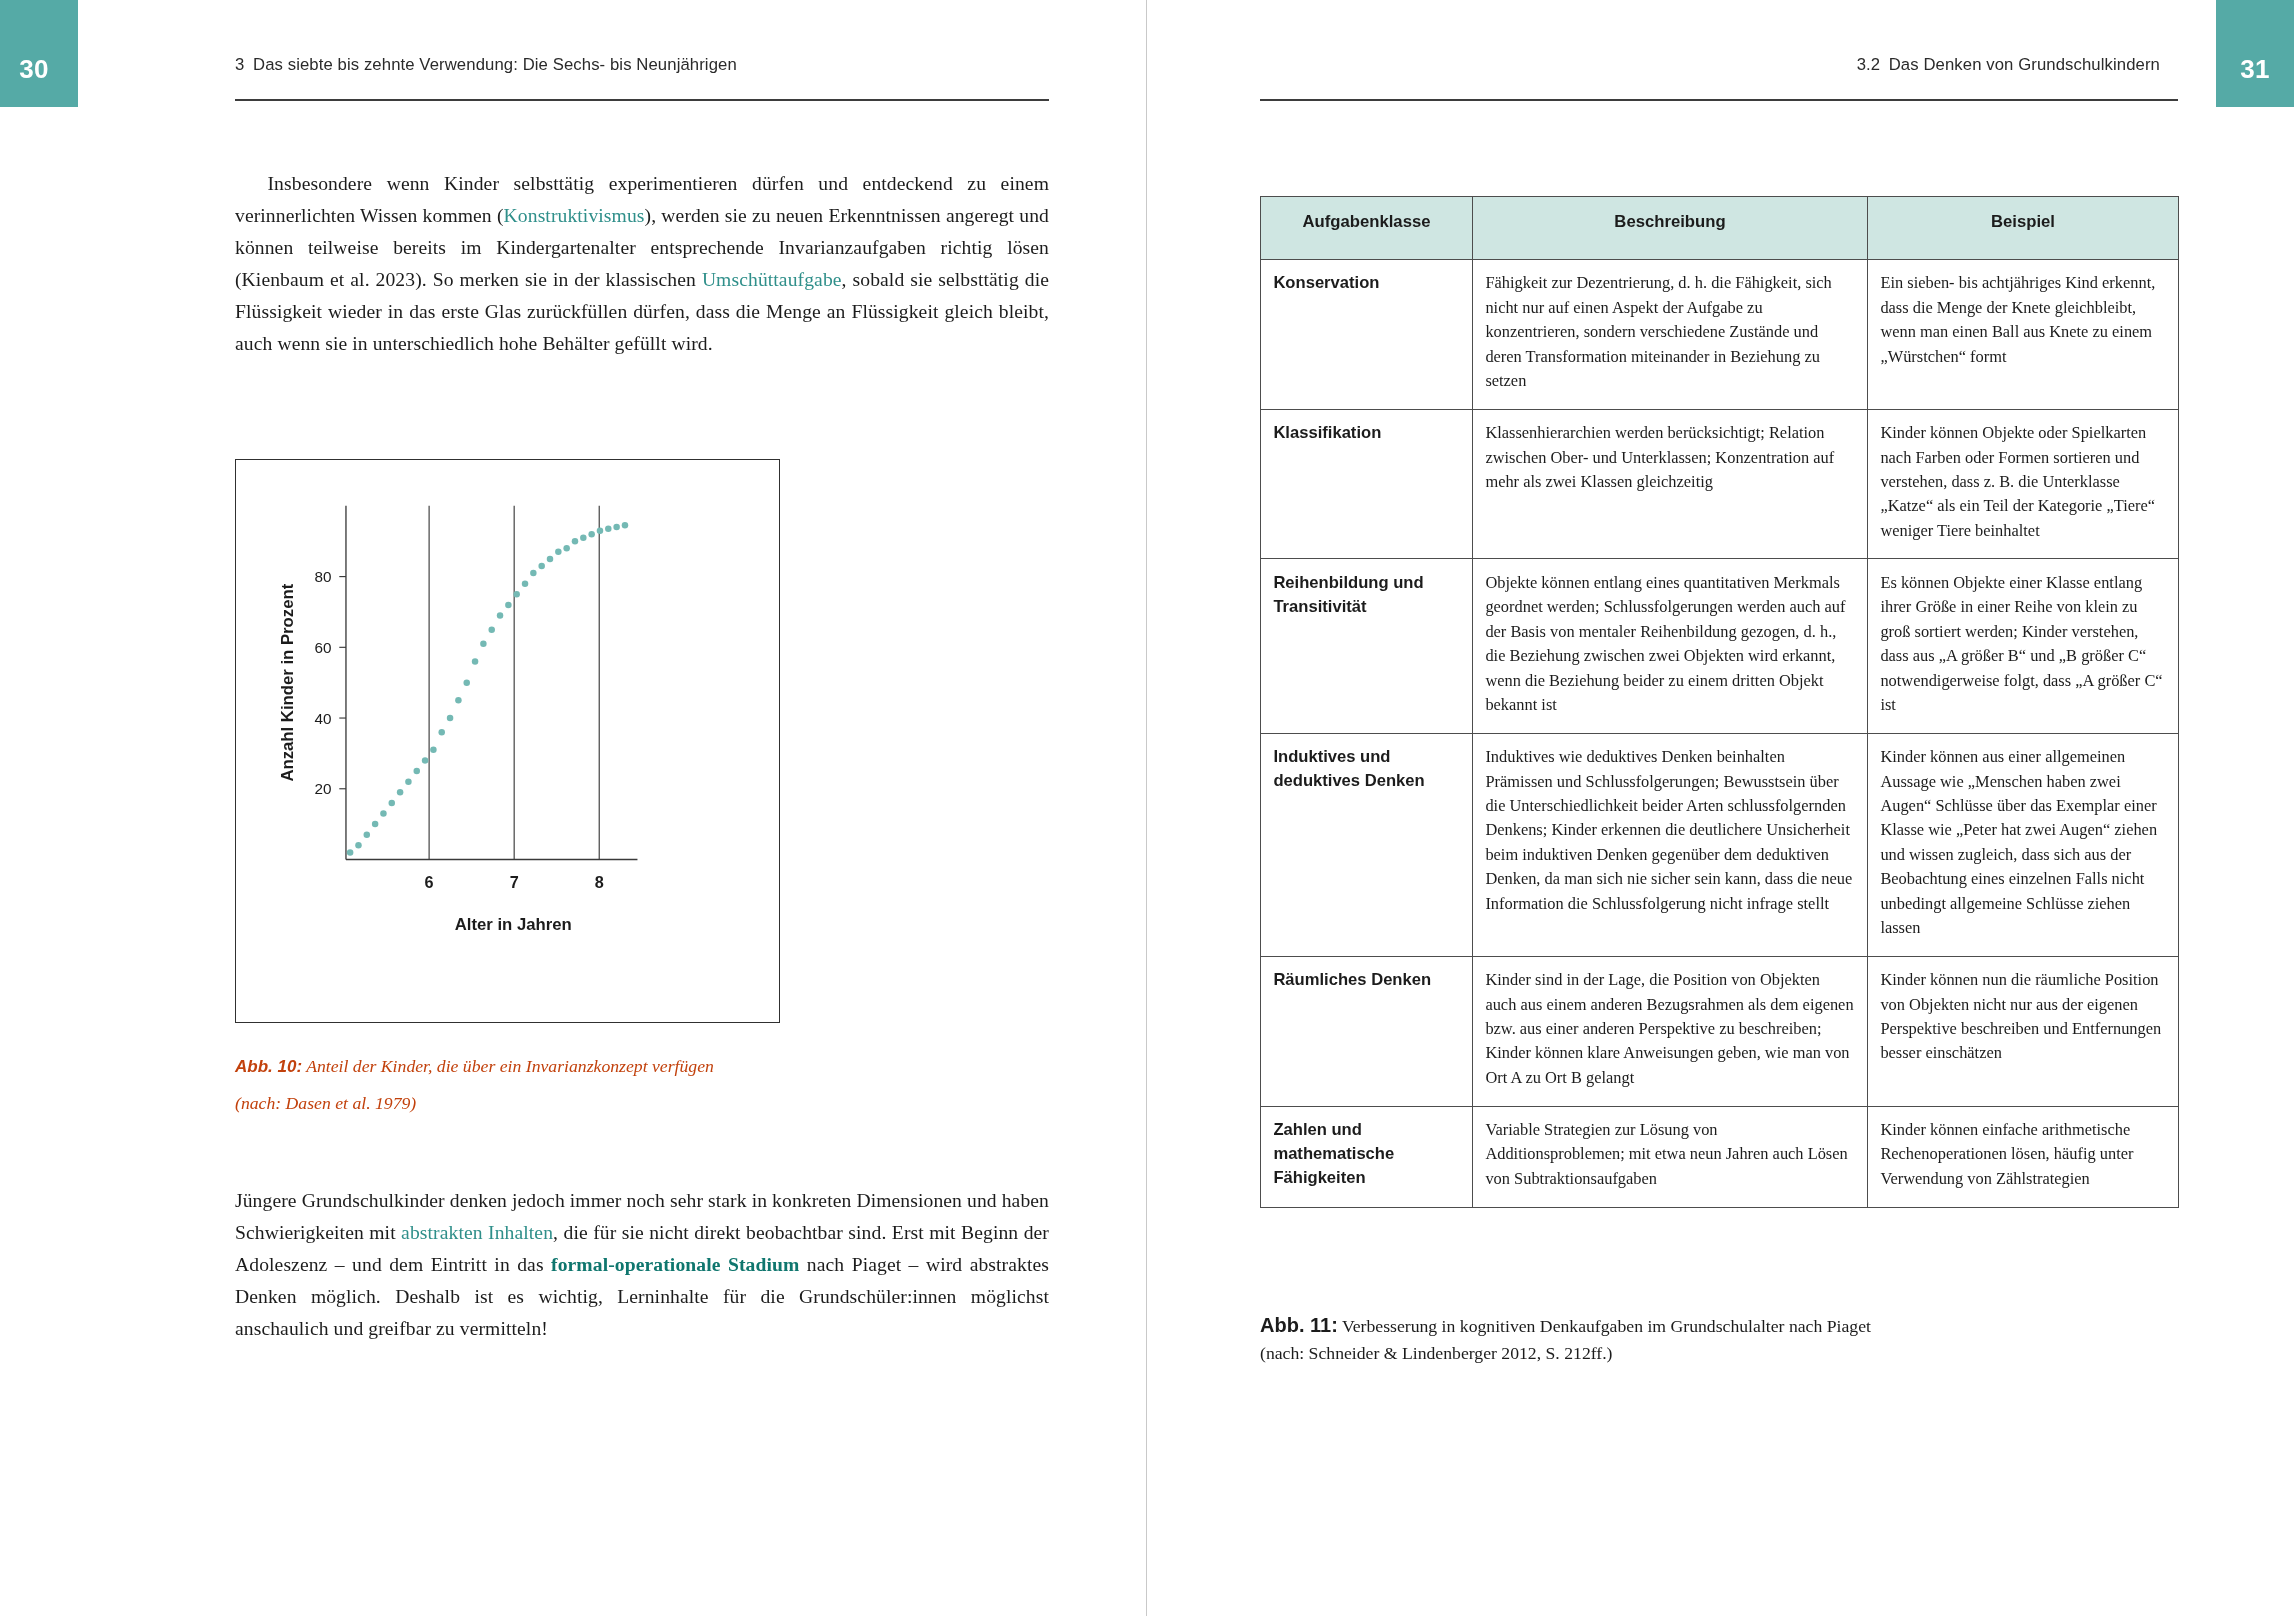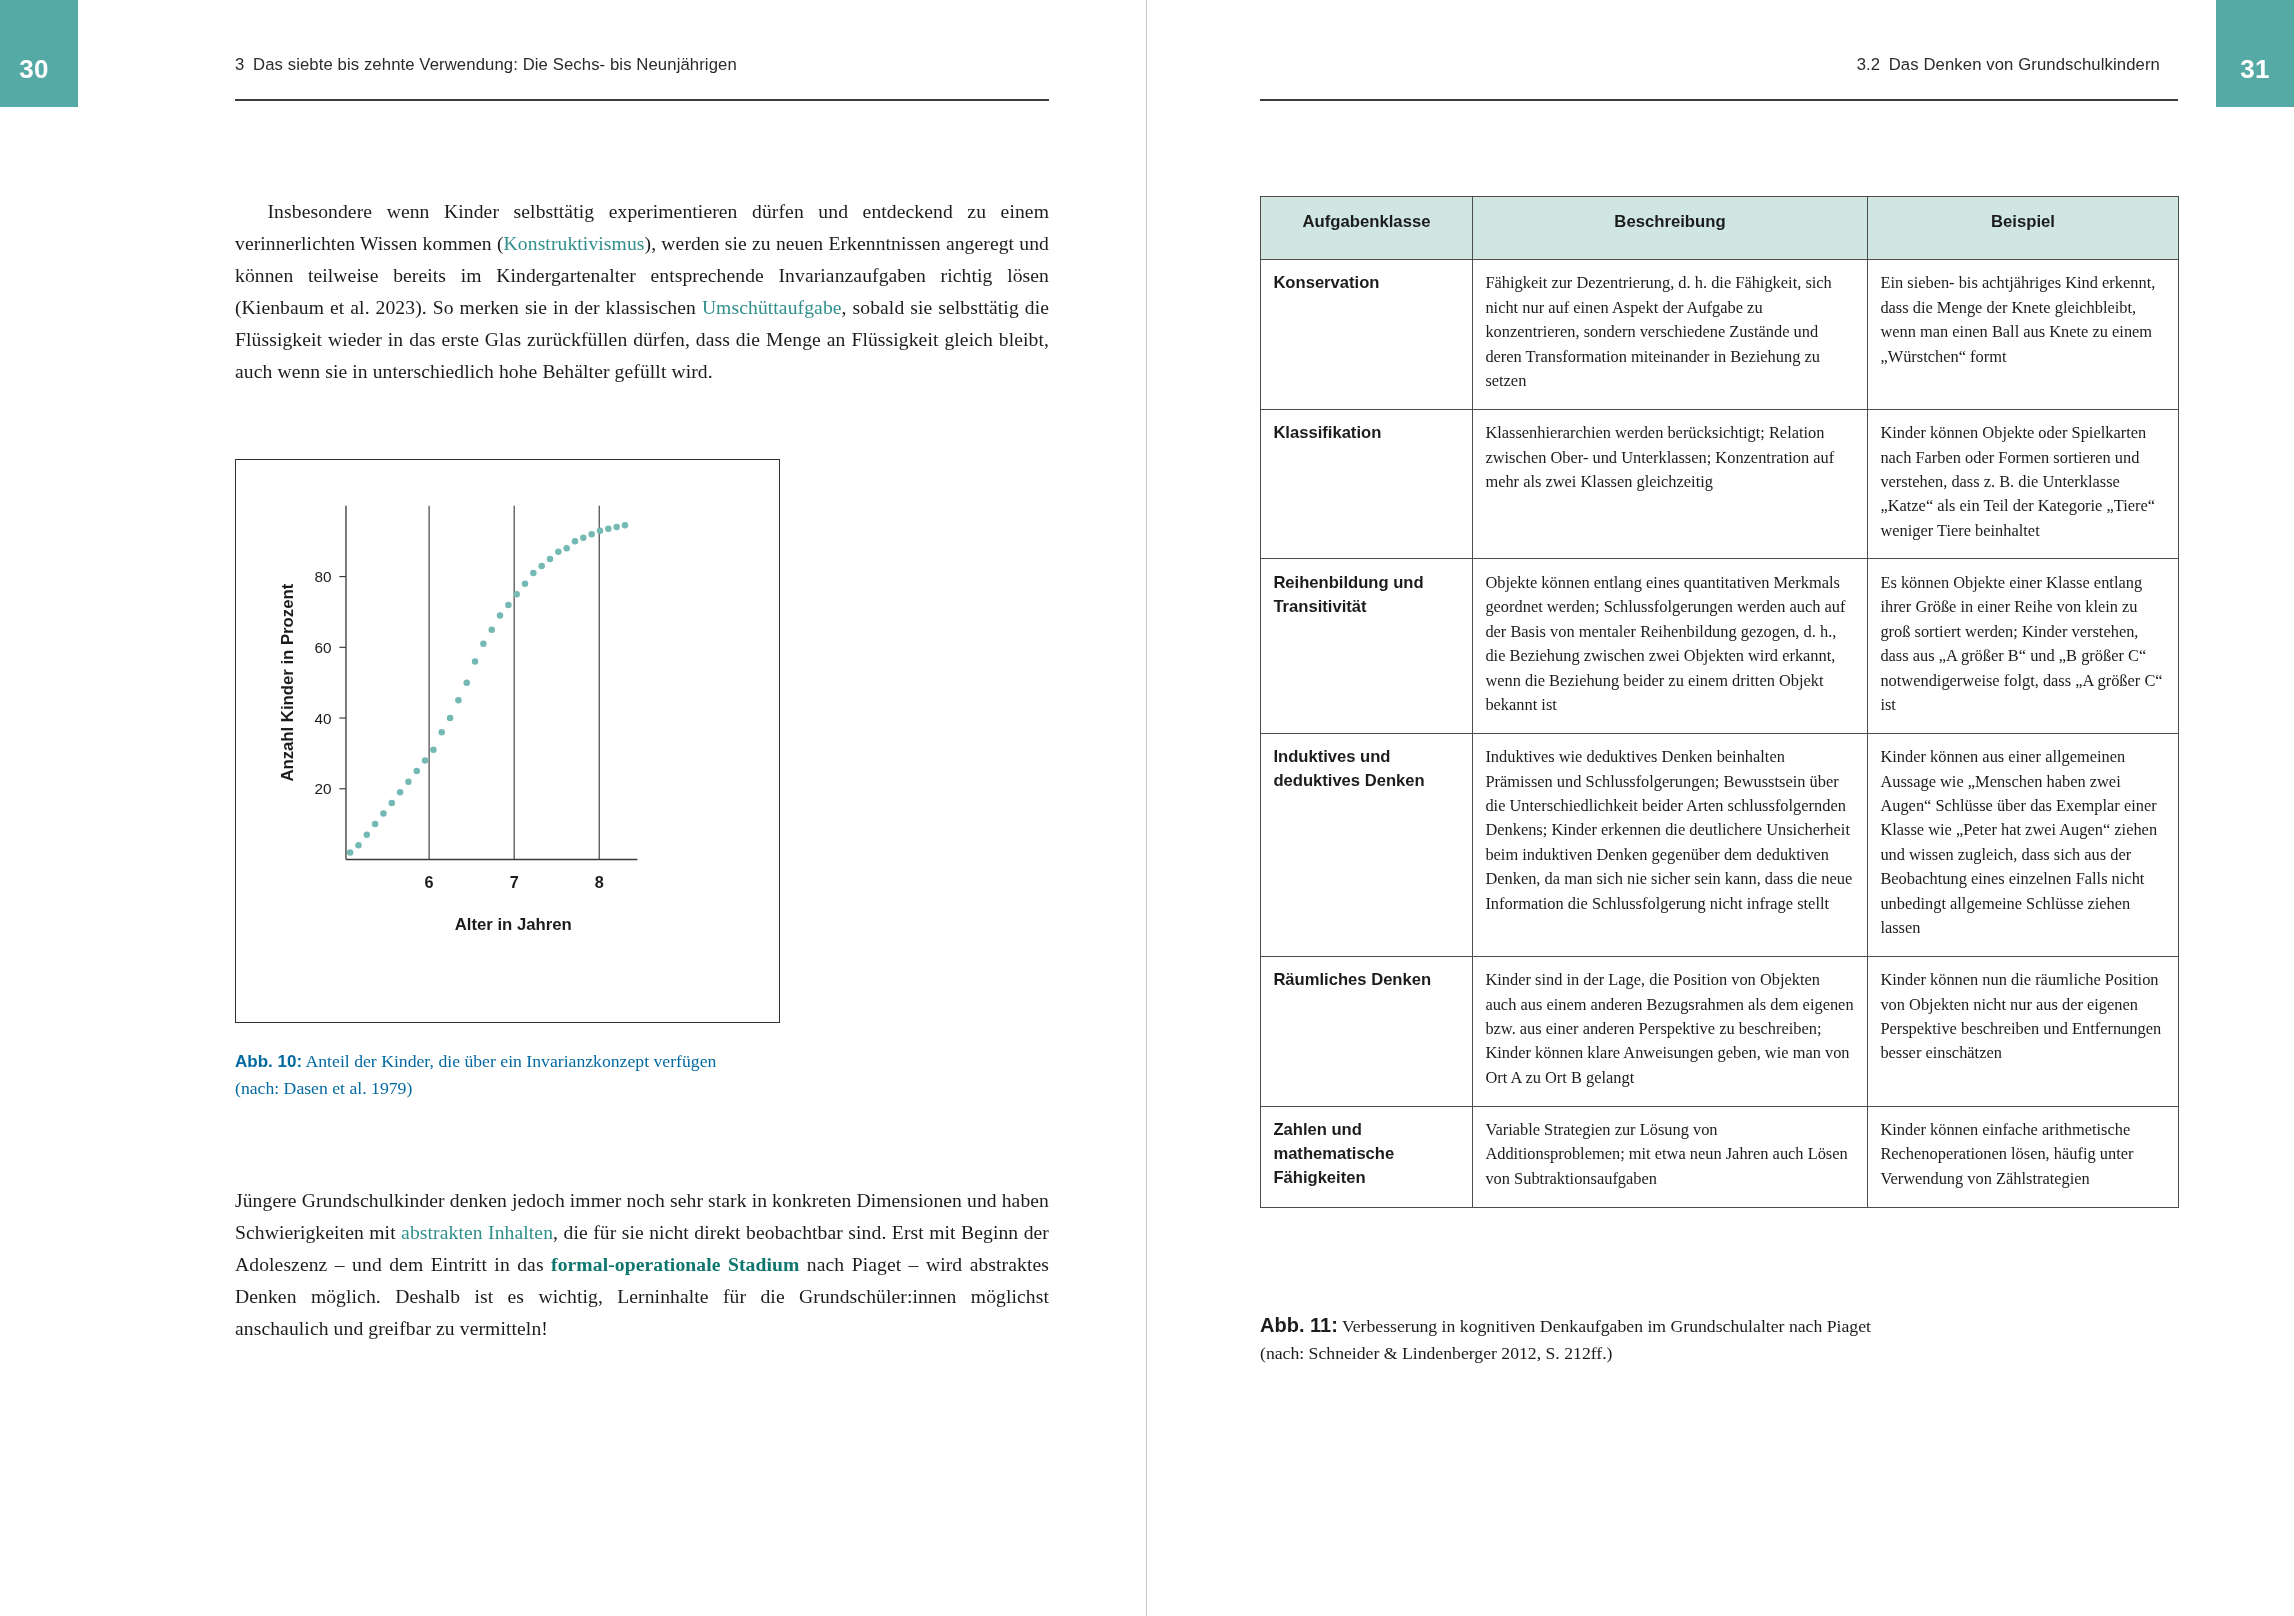--- a/index.html
+++ b/index.html
@@ -74,21 +74,20 @@
   }
   .rule-left  { left: 235px;  width: 814px; }
   .rule-right { left: 1260px; width: 918px; }
 
   
   .col-left {
     position: absolute;
     left: 235px;
     top: 168px;
     width: 814px;
-    margin-top: 28px;
   }
   p.body {
     margin: 0;
     font-size: 19.6px;
     line-height: 32px;
     text-align: justify;
     color: #1c1c1c;
     font-family: "Liberation Serif", serif;
     letter-spacing: 0.1px;
   }
@@ -110,23 +109,24 @@
     border: 1.4px solid #303030;
     box-sizing: border-box;
     background: #fff;
   }
   .fig-caption {
     position: absolute;
     left: 235px;
     top: 1048px;
     width: 660px;
     font-size: 17.7px;
-    line-height: 27px;
-    color: #0369a1;
+    line-height: 37px;
+    color: #c2410c;
     font-family: "Liberation Serif", serif;
+    font-style: italic;
   }
   .fig-caption b { font-family: "Liberation Sans", sans-serif; font-size: 17px; }
 
   .col-left-2 {
     position: absolute;
     left: 235px;
     top: 1185px;
     width: 814px;
   }
 

